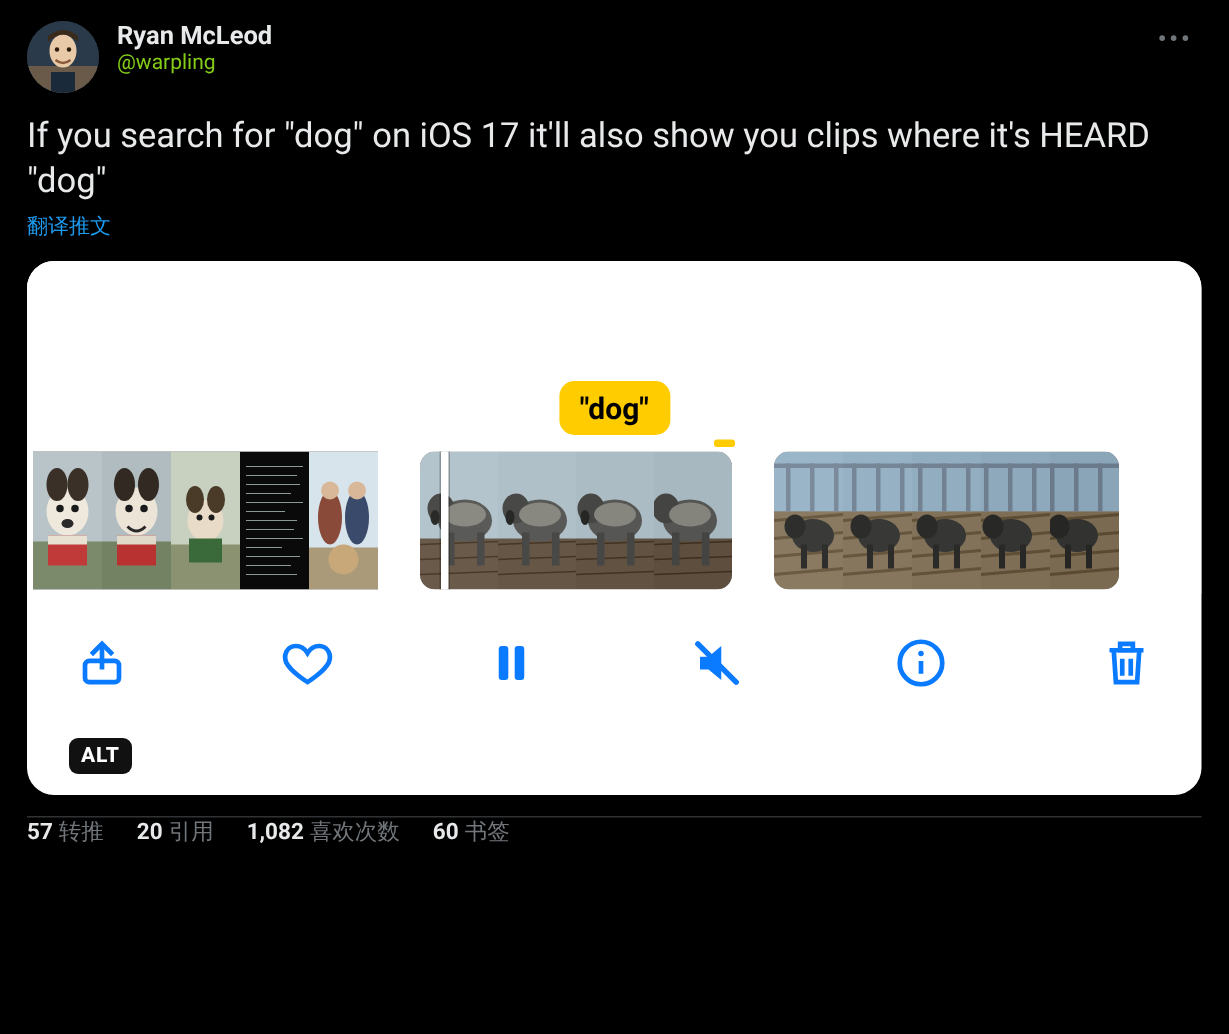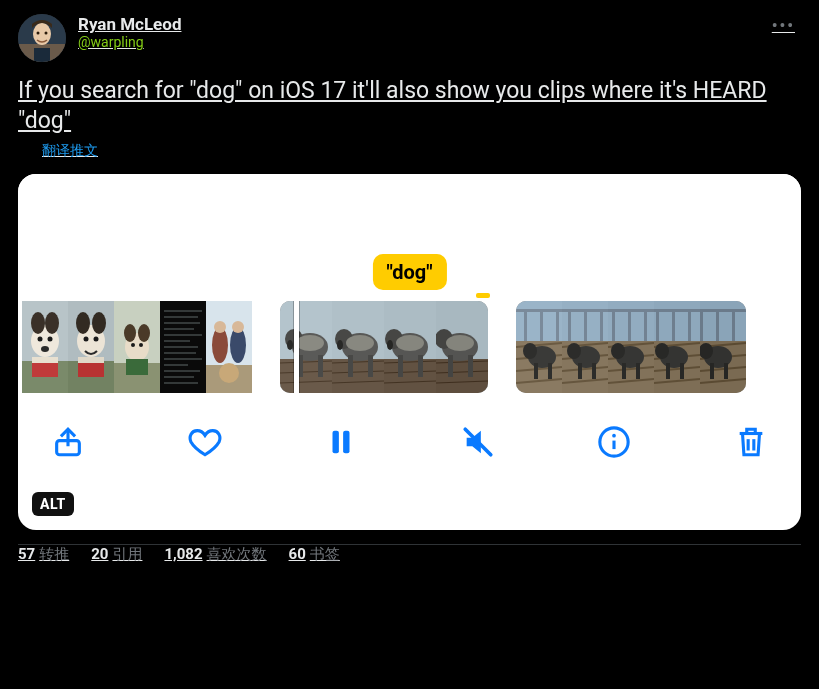--- a/index.html
+++ b/index.html
@@ -1,41 +1,41 @@
 <!DOCTYPE html>
 <html><head>
 <meta charset="utf-8">
 <style>
   * { box-sizing: border-box; margin: 0; padding: 0; }
   html, body { width: 819px; height: 689px; background: #000; font-family: -apple-system, BlinkMacSystemFont, "Segoe UI", Roboto, Helvetica, Arial, sans-serif; color: #e7e9ea; overflow: hidden; }
-  .tweet { padding: 14px 18px 0 18px; text-decoration: underline; }
+  .tweet { padding: 14px 18px 0 18px; }
   .header { display: flex; align-items: flex-start; }
   .avatar { width: 48px; height: 48px; border-radius: 50%; overflow: hidden; flex: 0 0 48px; margin-right: 12px; background: #333; }
   .avatar svg { width: 100%; height: 100%; display: block; }
   .name-block { display: flex; flex-direction: column; line-height: 1.2; }
   .display-name { font-weight: 700; font-size: 17px; color: #e7e9ea; }
   .handle { font-size: 14px; color: #84cc16; }
   .more { margin-left: auto; color: #71767b; letter-spacing: 2px; font-weight: 700; padding: 2px 6px; cursor: pointer; }
   .body-text { margin-top: 14px; font-size: 23px; line-height: 1.3; color: #e7e9ea; font-weight: 400; }
-  .translate { margin-top: 6px; font-size: 14px; color: #1d9bf0; cursor: pointer; margin-left: 24px; }
+  .translate { margin-top: 6px; font-size: 14px; color: #1d9bf0; cursor: pointer; }
   .media-card { margin-top: 14px; background: #fff; border-radius: 18px; overflow: hidden; position: relative; height: 356px; }
   .media-top { height: 124px; background: #fff; position: relative; }
   .dog-chip { position: absolute; left: 50%; transform: translateX(-50%); bottom: 8px; background: #ffcc00; color: #000; font-weight: 700; font-size: 20px; padding: 6px 14px; border-radius: 10px; }
   .tick { position: absolute; left: 58.5%; bottom: 0; width: 14px; height: 5px; background: #ffcc00; border-radius: 2px; }
   .timeline-row { height: 98px; background: #fff; display: flex; align-items: center; gap: 28px; padding: 0 4px; }
   .clip { height: 92px; display: flex; gap: 0; position: relative; }
   .frame { width: 46px; height: 92px; background: #888; position: relative; overflow: hidden; }
   .frame svg { width: 100%; height: 100%; display: block; }
   .clip-b { border-radius: 10px; overflow: hidden; }
   .clip-c { border-radius: 10px; overflow: hidden; }
   .playhead { position: absolute; left: 14px; top: -4px; bottom: -4px; width: 5px; background: #fff; border-radius: 3px; box-shadow: 0 0 0 1px rgba(0,0,0,0.25); z-index: 2; }
   .toolbar { height: 92px; display: flex; align-items: center; justify-content: space-between; padding: 0 28px; }
   .tool-btn { width: 44px; height: 44px; display: flex; align-items: center; justify-content: center; color: #0a7aff; cursor: pointer; }
   .tool-btn svg { width: 34px; height: 34px; stroke: #0a7aff; fill: none; stroke-width: 2.2; }
-  .alt-badge { position: absolute; left: 14px; bottom: 14px; background: #111; color: #fff; font-weight: 800; font-size: 14px; padding: 4px 8px; border-radius: 6px; letter-spacing: 0.5px; }
+  .alt-badge { position: absolute; left: 28px; bottom: 14px; background: #111; color: #fff; font-weight: 800; font-size: 14px; padding: 4px 8px; border-radius: 6px; letter-spacing: 0.5px; }
   .meta-row { margin-top: 16px; font-size: 15px; color: #71767b; }
   .meta-row .strong { color: #e7e9ea; font-weight: 700; }
   .divider { height: 1px; background: #2f3336; margin-top: 14px; }
   .stats { display: flex; gap: 22px; font-size: 15px; color: #71767b; }
   .stats .num { color: #e7e9ea; font-weight: 700; margin-right: 4px; }
   .stat-item { cursor: pointer; }
 </style>
 </head>
 <body>
 

